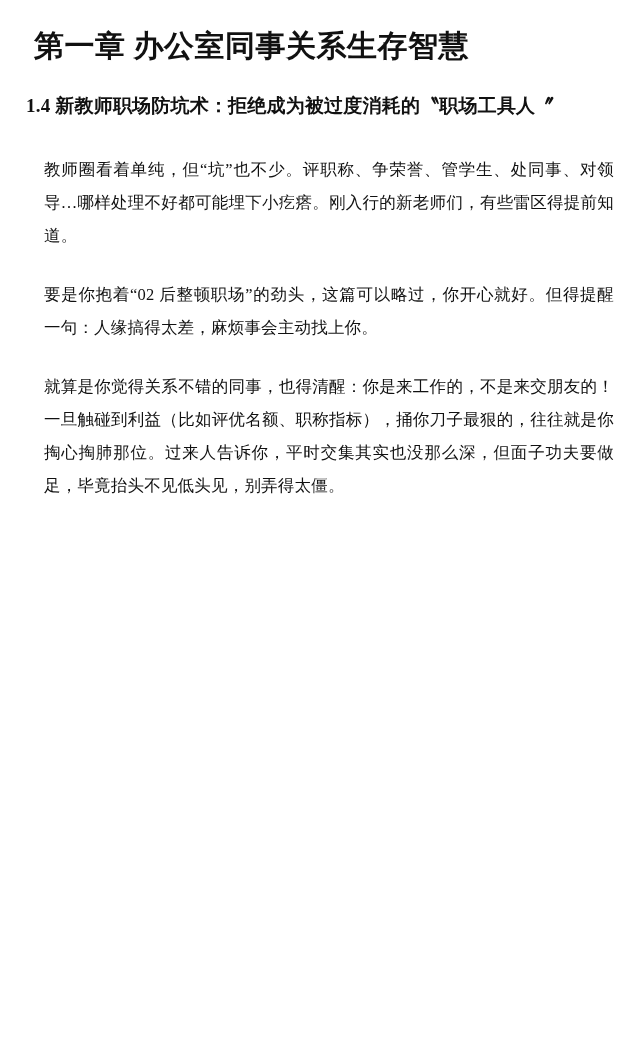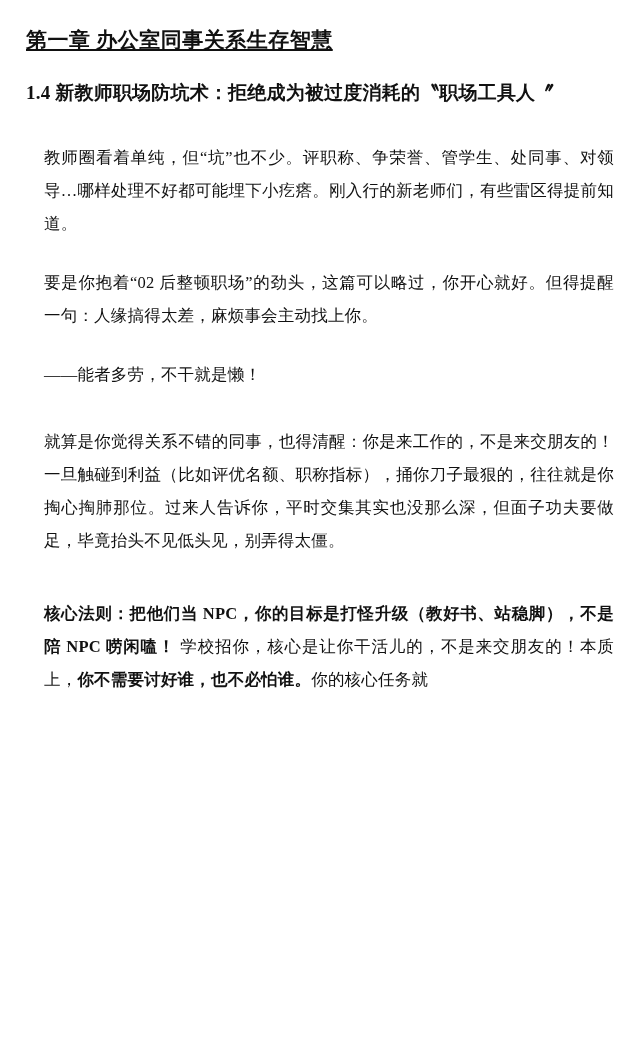--- a/index.html
+++ b/index.html
@@ -15,26 +15,25 @@
     overflow: hidden;
   }
   .page {
     box-sizing: border-box;
     width: 640px;
     height: 1046px;
     padding: 18px 26px 0 26px;
     background: #ffffff;
   }
   .chapter-title {
-    font-size: 21px;
+    font-size: 30px;
     font-weight: bold;
     line-height: 1.35;
     letter-spacing: 0.5px;
-    margin: 8px 0 26px 0;
-    text-decoration: underline;
+    margin: 8px 0 26px 8px;
   }
   .section-title {
     font-size: 19px;
     font-weight: bold;
     line-height: 1.4;
     letter-spacing: 0.2px;
     margin: 0 0 34px 0;
   }
   .para {
     font-size: 16.5px;
@@ -68,24 +67,20 @@
 
   <h1 class="chapter-title">第一章  办公室同事关系生存智慧</h1>
 
   <h2 class="section-title">1.4 新教师职场防坑术：拒绝成为被过度消耗的〝职场工具人〞</h2>
 
   <p class="para">教师圈看着单纯，但“坑”也不少。评职称、争荣誉、管学生、处同事、对领导…哪样处理不好都可能埋下小疙瘩。刚入行的新老师们，有些雷区得提前知道。</p>
 
   <p class="para">要是你抱着“02 后整顿职场”的劲头，这篇可以略过，你开心就好。但得提醒一句：人缘搞得太差，麻烦事会主动找上你。</p>
 
 
-  <p class="para dash">——能者多劳，不干就是懒！</p>
 
 
   <p class="para">就算是你觉得关系不错的同事，也得清醒：你是来工作的，不是来交朋友的！一旦触碰到利益（比如评优名额、职称指标），捅你刀子最狠的，往往就是你掏心掏肺那位。过来人告诉你，平时交集其实也没那么深，但面子功夫要做足，毕竟抬头不见低头见，别弄得太僵。</p>
 
   <div class="spacer-lg"></div>
 
-  <p class="para">
-    <span class="b">核心法则：把他们当 NPC，你的目标是打怪升级（教好书、站稳脚），不是陪 NPC 唠闲嗑！</span><span> 学校招你，核心是让你干活儿的，不是来交朋友的！本质上，</span><span class="b">你不需要讨好谁，也不必怕谁。</span><span>你的核心任务就</span>
-  </p>
 
 </div>
 
 </body></html>

